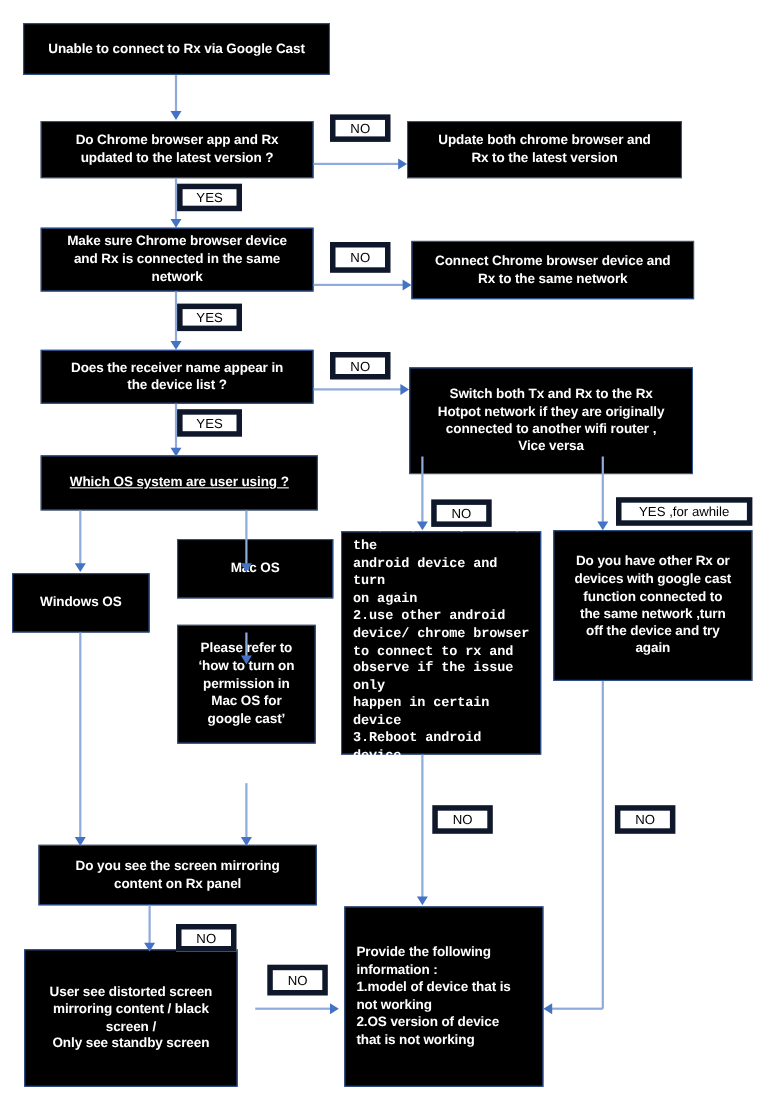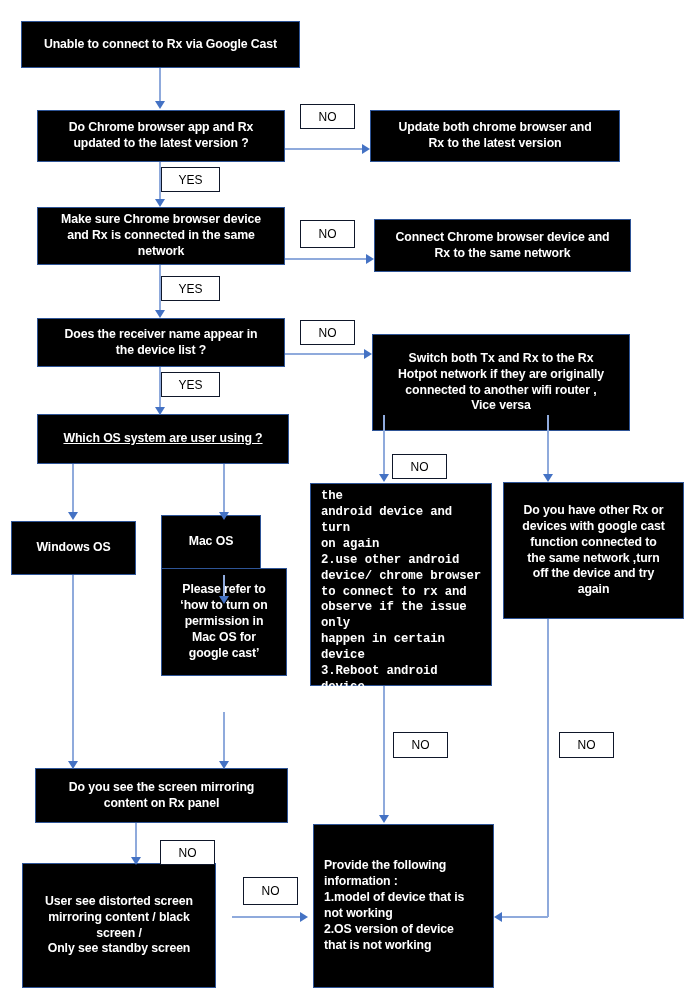--- a/index.html
+++ b/index.html
@@ -39,21 +39,21 @@
     text-align: left;
     justify-content: flex-start;
     align-items: center;
     padding-left: 10px;
     padding-right: 4px;
   }
   .label {
     position: absolute;
     box-sizing: border-box;
     background: #ffffff;
-    border: 1px solid #0f172a;
+    border: 5px solid #0f172a;
     color: #000000;
     font-weight: normal;
     font-size: 12px;
     display: flex;
     align-items: center;
     justify-content: center;
     text-align: center;
     z-index: 5;
     line-height: 1;
   }
@@ -166,21 +166,21 @@
 
   <div class="node" style="left:372px; top:334px; width:258px; height:97px;">Switch both Tx and Rx to the Rx
 Hotpot network if they are originally
 connected to another wifi router ,
 Vice versa</div>
 
   <div class="node" style="left:37px; top:414px; width:252px; height:50px;text-decoration:underline;">Which OS system are user using ?</div>
 
   <div class="node" style="left:11px; top:521px; width:125px; height:54px;">Windows OS</div>
 
-  <div class="node" style="left:161px; top:515px; width:100px; height:54px;">Mac OS</div>
+  <div class="node" style="left:161px; top:490px; width:142px; height:54px;">Mac OS</div>
 
   <div class="node" style="left:161px; top:568px; width:126px; height:108px;">Please refer to
 ‘how to turn on
 permission in
 Mac OS for
 google cast’</div>
 
   <div class="node left-align" style="left:310px; top:483px; width:182px; height:203px;font-family:Liberation Mono, monospace;">1.turn off the wifi of the
 android device and turn
 on again
@@ -220,20 +220,21 @@
   <div class="label" style="left:300px; top:220px; width:55px; height:28px;">NO</div>
 
   <div class="label" style="left:161px; top:276px; width:59px; height:25px;">YES</div>
 
   <div class="label" style="left:300px; top:320px; width:55px; height:25px;">NO</div>
 
   <div class="label" style="left:161px; top:372px; width:59px; height:25px;">YES</div>
 
   <div class="label" style="left:392px; top:454px; width:55px; height:25px;">NO</div>
 
+  <div class="label" style="left:560px; top:452px; width:124px; height:26px;">YES ,for awhile</div>
 
   <div class="label" style="left:393px; top:732px; width:55px; height:26px;">NO</div>
 
   <div class="label" style="left:559px; top:732px; width:55px; height:26px;">NO</div>
 
   <div class="label" style="left:160px; top:840px; width:55px; height:25px;">NO</div>
 
   <div class="label" style="left:243px; top:877px; width:55px; height:28px;">NO</div>
 
 </div>

